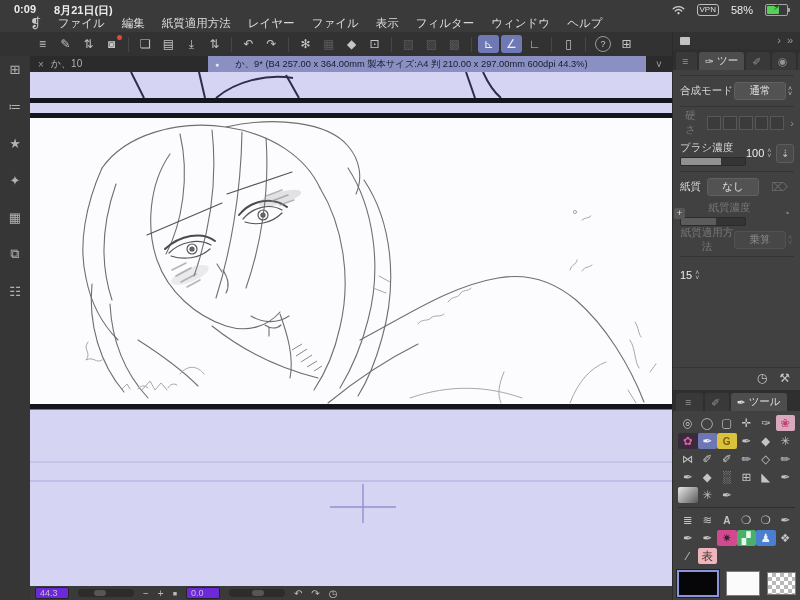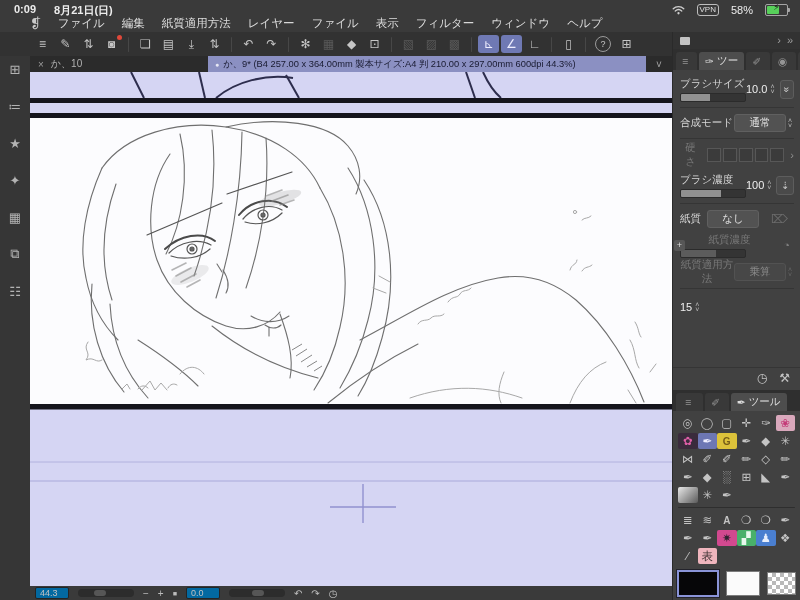--- a/index.html
+++ b/index.html
@@ -30,36 +30,36 @@
   .tbtn.act{background:#6f79b4;color:#eef;}
   .tbtn.dis{color:#595959;}
   .tbtn.round{border:1px solid #9a9a9a;border-radius:50%;width:14px;height:14px;font-size:9px;margin:0 3px;}
   .tbtn.badge::after{content:"";position:absolute;width:5px;height:5px;border-radius:50%;background:#e0483a;top:0;right:0;}
   .sep{width:1px;height:15px;background:#474747;margin:0 4px;flex:none;}
 
   
   #tabbar{top:56px;left:30px;width:642px;height:16px;background:#2b2b2b;display:flex;align-items:stretch;font-size:10px;}
   #tab-inactive{width:170px;display:flex;align-items:center;gap:7px;padding-left:8px;color:#b2b2b2;}
   #tab-inactive .close{color:#9a9a9a;font-size:10px;}
-  #tab-active{flex:1;background:#8b90c2;color:#181a30;display:flex;align-items:center;gap:4px;padding-left:7px;font-size:9.3px;white-space:nowrap;overflow:hidden;}
+  #tab-active{flex:1;background:#8b90c2;color:#181a30;display:flex;align-items:center;gap:16px;padding-left:7px;font-size:9.3px;white-space:nowrap;overflow:hidden;}
   #tab-active .dot{font-size:7px;color:#e7e8f5;}
   .tabchev{width:26px;display:flex;align-items:center;justify-content:center;color:#a9a9a9;font-size:10px;}
 
   
   #sidebar{top:56px;left:0;width:30px;bottom:0;background:#363636;display:flex;flex-direction:column;align-items:center;
            padding-top:5px;gap:21px;font-size:13px;color:#b3b3b3;box-sizing:border-box;}
   .sideicon{width:18px;height:16px;display:flex;align-items:center;justify-content:center;}
 
   
   #canvas{top:72px;left:30px;width:642px;height:514px;background:#d5d5f3;}
 
   
   #navbar{top:586px;left:30px;width:642px;height:14px;background:#3a3a3a;display:flex;align-items:center;
           gap:9px;padding-left:5px;font-size:9px;color:#c2c2c2;box-sizing:border-box;}
-  .nval{background:#0369a1;border:1px solid #252525;padding:0 4px;height:10px;line-height:10px;min-width:24px;border-radius:2px;}
+  .nval{background:#6d28d9;border:1px solid #252525;padding:0 4px;height:10px;line-height:10px;min-width:24px;border-radius:2px;}
   .nslider{width:56px;height:8px;background:#2c2c2c;border-radius:4px;position:relative;}
   .nslider i{position:absolute;top:1px;width:12px;height:6px;background:#565656;border-radius:3px;}
   .nicon{font-size:10px;color:#bdbdbd;}
   .nicon.sq{font-size:7px;}
 
   
   #rightpanel{top:32px;right:0;width:128px;bottom:0;background:#414141;border-left:1px solid #2a2a2a;box-sizing:border-box;}
   #panelhead{position:absolute;top:0;left:0;right:0;height:17px;background:#323232;display:flex;align-items:center;padding:0 7px;gap:6px;}
   .scrollpiece{width:10px;height:8px;background:#c2c2c2;border-radius:1px;}
   #panelhead .sp{flex:1;}
@@ -351,33 +351,20 @@
           <div class="ptab">
             <span>◉</span>
             <span></span>
           </div>
           <div class="ptab">
             <span></span>
           </div>
         </div>
       <div class="pbody">
 
-        <div class="pblock">
-          <div class="pcol">
-            <span class="plabel">ブラシサイズ</span>
-            <span class="slider">
-                <i style="width: 45%;"></i>
-              </span>
-          </div>
-          <span class="pval">10.0</span>
-          <span class="stepper"></span>
-          <button class="boxbtn">
-              <span class="rot90">»</span>
-            </button>
-        </div>
         <div class="pdiv"></div>
 
         <div class="prow">
           <span class="plabel" style="flex:1">合成モード</span>
           <button class="dd">通常</button>
           <span class="stepper"></span>
         </div>
         <div class="pdiv"></div>
 
         <div class="prow dis">

